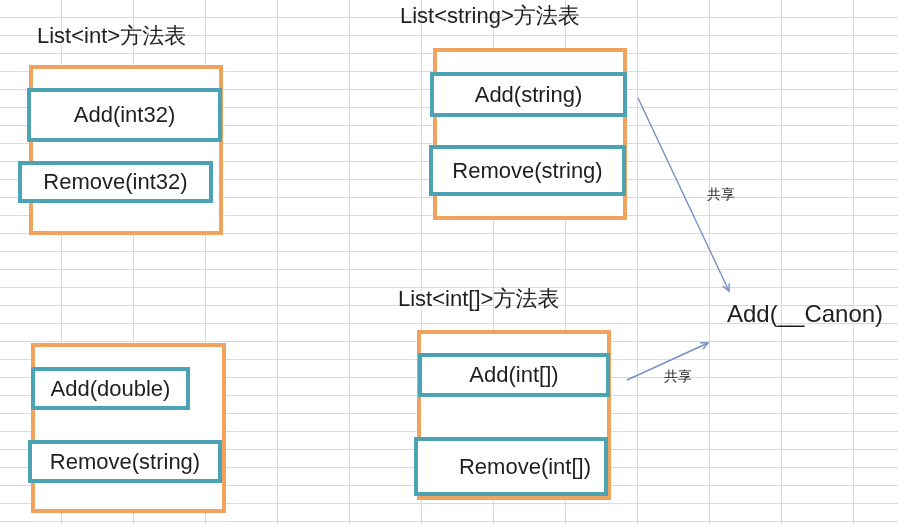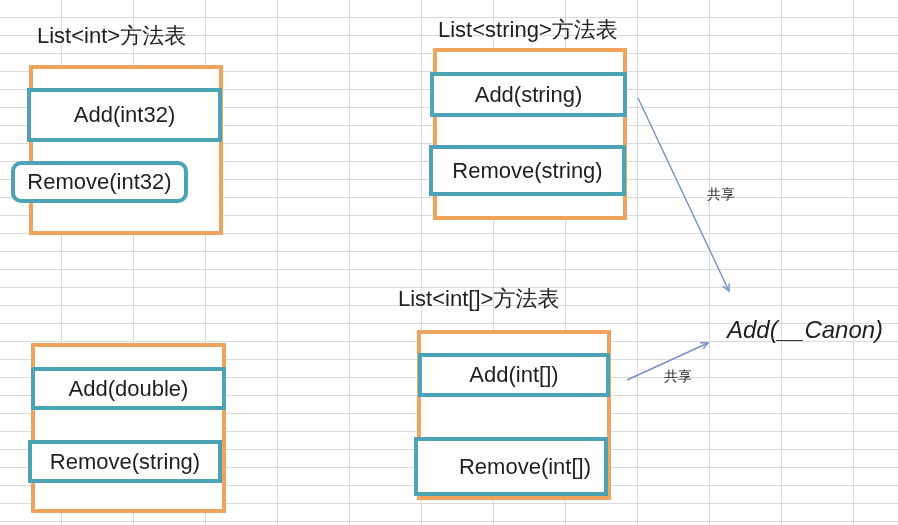--- a/index.html
+++ b/index.html
@@ -48,40 +48,40 @@
     position:absolute;left:0;top:0;width:898px;height:525px;
     pointer-events:none;
   }
   .arrow-line{stroke:var(--arrow);stroke-width:1.4;fill:none;}
   .arrow-head{stroke:var(--arrow);stroke-width:1.4;fill:none;}
 
   
   #title-int   {left:37px;  top:21px;}
   #table-int   {left:29px;  top:65px;  width:194px; height:170px;}
   #m-int-add   {left:27px;  top:88px;  width:195px; height:54px;}
-  #m-int-rem   {left:11px;  top:161px; width:177px; height:42px;border-radius:10px;}
+  #m-int-rem   {left:18px;  top:161px; width:195px; height:42px;}
 
-  #title-string{left:400px; top:15px;margin-left:38px;}
+  #title-string{left:400px; top:1px;}
   #table-string{left:433px; top:48px;  width:194px; height:172px;}
   #m-string-add{left:430px; top:72px;  width:197px; height:45px;}
   #m-string-rem{left:429px; top:145px; width:197px; height:51px;}
 
   #title-double{left:7px;   top:300px;}
   #table-double{left:31px;  top:343px; width:195px; height:170px;}
-  #m-double-add{left:31px;  top:367px; width:195px; height:43px;}
+  #m-double-add{left:31px;  top:367px; width:159px; height:43px;}
   #m-double-rem{left:28px;  top:440px; width:194px; height:43px;}
 
   #title-intarr{left:398px; top:284px;}
   #table-intarr{left:417px; top:330px; width:194px; height:170px;}
   #m-intarr-add{left:418px; top:353px; width:192px; height:44px;}
   #m-intarr-rem{left:414px; top:437px; width:194px; height:59px;padding-left:28px;}
 
   #share-top   {left:707px; top:186px;}
   #share-bottom{left:664px; top:368px;}
-  #canon       {left:727px; top:316px;font-style:italic;}
+  #canon       {left:727px; top:300px;}
 </style>
 </head>
 <body>
 
 <div class="canvas">
 
   <svg class="overlay" viewBox="0 0 898 525">
     <defs>
       <marker id="ah" markerWidth="12" markerHeight="12" refX="8" refY="4.5" orient="auto" markerUnits="userSpaceOnUse">
         <path class="arrow-head" d="M1,1 L8,4.5 L1,8"></path>

